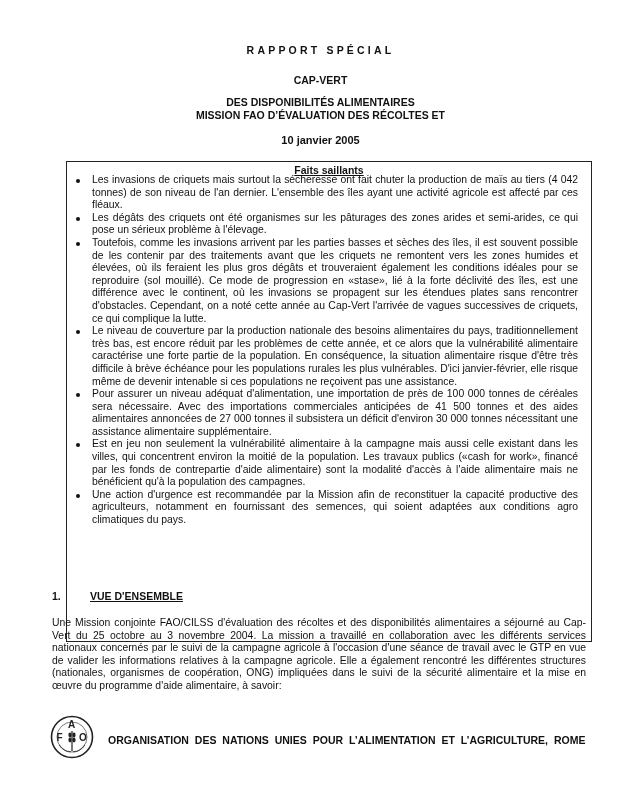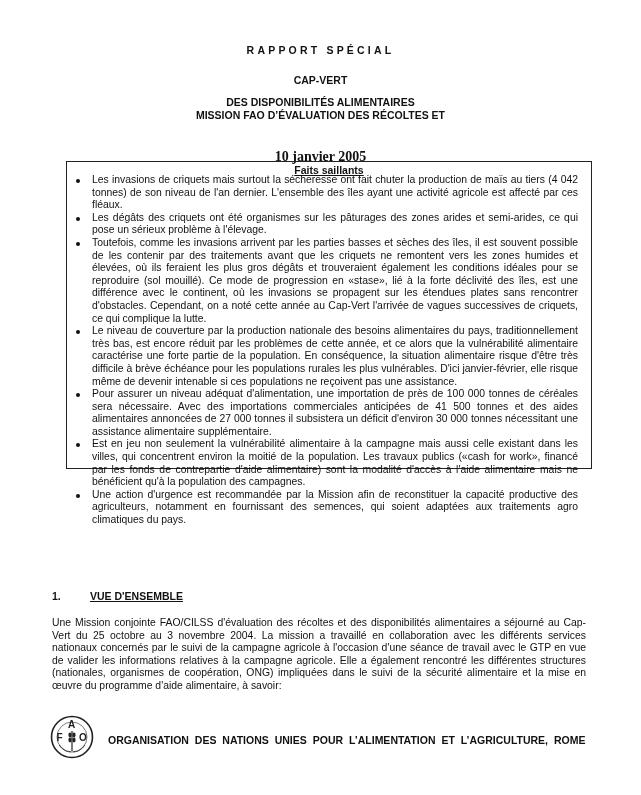--- a/index.html
+++ b/index.html
@@ -4,23 +4,23 @@
 <style>
   html, body { margin: 0; padding: 0; background: #ffffff; }
   body {
     width: 641px; height: 795px; position: relative; overflow: hidden;
     font-family: "Liberation Sans", sans-serif; color: #111;
   }
   .center { position: absolute; left: 0; width: 641px; text-align: center; font-weight: bold; }
   .t1 { top: 44px; font-size: 10.5px; letter-spacing: 3.2px; }
   .t2 { top: 74px; font-size: 10.5px; }
   .t3 { top: 96px; font-size: 10.5px; line-height: 13px; }
-  .t4 { top: 149px; font-size: 14px; font-family: Liberation Serif, serif; }
+  .t4 { top: 134px; font-size: 11px; }
   .box {
-    position: absolute; left: 66px; top: 161px; width: 526px; height: 308px;
+    position: absolute; left: 66px; top: 161px; width: 526px; height: 481px;
     border: 1.5px solid #222; box-sizing: border-box;
   }
   .box-title {
     position: absolute; top: 2px; left: 0; width: 100%; text-align: center;
     font-weight: bold; font-size: 10.5px; text-decoration: underline;
   }
   .bullets { position: absolute; top: 12px; left: 0; right: 0; margin: 0; padding: 0; list-style: none; }
   .bullets li {
     position: relative; padding-left: 25px; padding-right: 13px;
     font-size: 10.4px; line-height: 12.6px; text-align: justify;
@@ -55,21 +55,21 @@
 
 <div class="box">
   <div class="box-title">Faits saillants</div>
   <ul class="bullets">
     <li><span class="dot"></span><span>Les invasions de criquets mais surtout la sécheresse ont fait chuter la production de maïs au tiers (4 042 tonnes) de son niveau de l'an dernier. L'ensemble des îles ayant une activité agricole est affecté par ces fléaux.</span></li>
     <li><span class="dot"></span><span>Les dégâts des criquets ont été organismes sur les pâturages des zones arides et semi-arides, ce qui pose un sérieux problème à l'élevage.</span></li>
     <li><span class="dot"></span><span>Toutefois, comme les invasions arrivent par les parties basses et sèches des îles, il est souvent possible de les contenir par des traitements avant que les criquets ne remontent vers les zones humides et élevées, où ils feraient les plus gros dégâts et trouveraient également les conditions idéales pour se reproduire (sol mouillé). Ce mode de progression en «stase», lié à la forte déclivité des îles, est une différence avec le continent, où les invasions se propagent sur les étendues plates sans rencontrer d'obstacles. Cependant, on a noté cette année au Cap-Vert l'arrivée de vagues successives de criquets, ce qui complique la lutte.</span></li>
     <li><span class="dot"></span><span>Le niveau de couverture par la production nationale des besoins alimentaires du pays, traditionnellement très bas, est encore réduit par les problèmes de cette année, et ce alors que la vulnérabilité alimentaire caractérise une forte partie de la population. En conséquence, la situation alimentaire risque d'être très difficile à brève échéance pour les populations rurales les plus vulnérables. D'ici janvier-février, elle risque même de devenir intenable si ces populations ne reçoivent pas une assistance.</span></li>
     <li><span class="dot"></span><span>Pour assurer un niveau adéquat d'alimentation, une importation de près de 100 000 tonnes de céréales sera nécessaire. Avec des importations commerciales anticipées de 41 500 tonnes et des aides alimentaires annoncées de 27 000 tonnes il subsistera un déficit d'environ 30 000 tonnes nécessitant une assistance alimentaire supplémentaire.</span></li>
     <li><span class="dot"></span><span>Est en jeu non seulement la vulnérabilité alimentaire à la campagne mais aussi celle existant dans les villes, qui concentrent environ la moitié de la population. Les travaux publics («cash for work», financé par les fonds de contrepartie d'aide alimentaire) sont la modalité d'accès à l'aide alimentaire mais ne bénéficient qu'à la population des campagnes.</span></li>
-    <li><span class="dot"></span><span>Une action d'urgence est recommandée par la Mission afin de reconstituer la capacité productive des agriculteurs, notamment en fournissant des semences, qui soient adaptées aux traitements agro climatiques du pays.</span></li>
+    <li><span class="dot"></span><span>Une action d'urgence est recommandée par la Mission afin de reconstituer la capacité productive des agriculteurs, notamment en fournissant des semences, qui soient adaptées aux conditions agro climatiques du pays.</span></li>
   </ul>
 </div>
 
 <div class="sec-head">
   <span class="sec-num">1.</span><span class="sec-title">VUE D'ENSEMBLE</span>
 </div>
 <div class="para">Une Mission conjointe FAO/CILSS d'évaluation des récoltes et des disponibilités alimentaires a séjourné au Cap-Vert du 25 octobre au 3 novembre 2004. La mission a travaillé en collaboration avec les différents services nationaux concernés par le suivi de la campagne agricole à l'occasion d'une séance de travail avec le GTP en vue de valider les informations relatives à la campagne agricole. Elle a également rencontré les différentes structures (nationales, organismes de coopération, ONG) impliquées dans le suivi de la sécurité alimentaire et la mise en œuvre du programme d'aide alimentaire, à savoir:</div>
 
 <svg class="logo" viewBox="0 0 44 44">
   <circle cx="22" cy="22" r="20.5" fill="none" stroke="#222" stroke-width="1.6"></circle>

